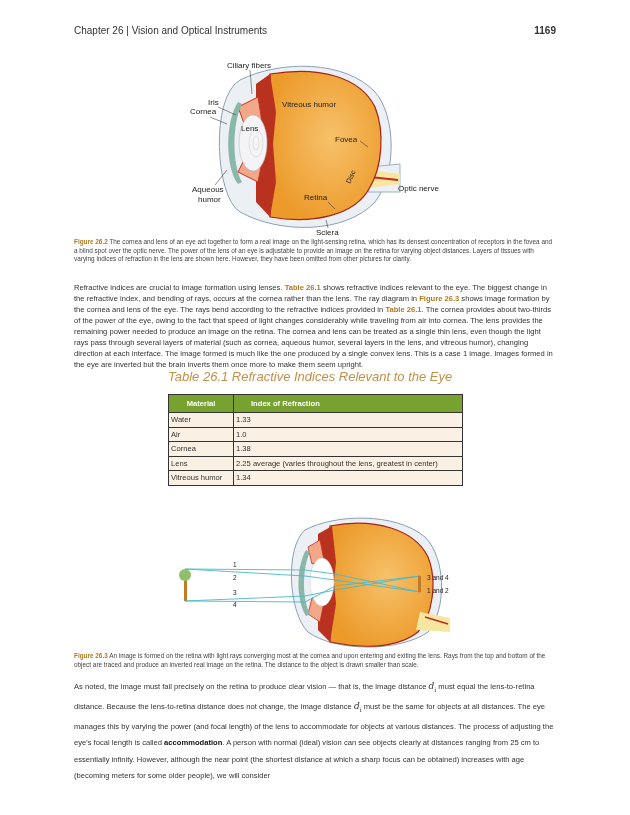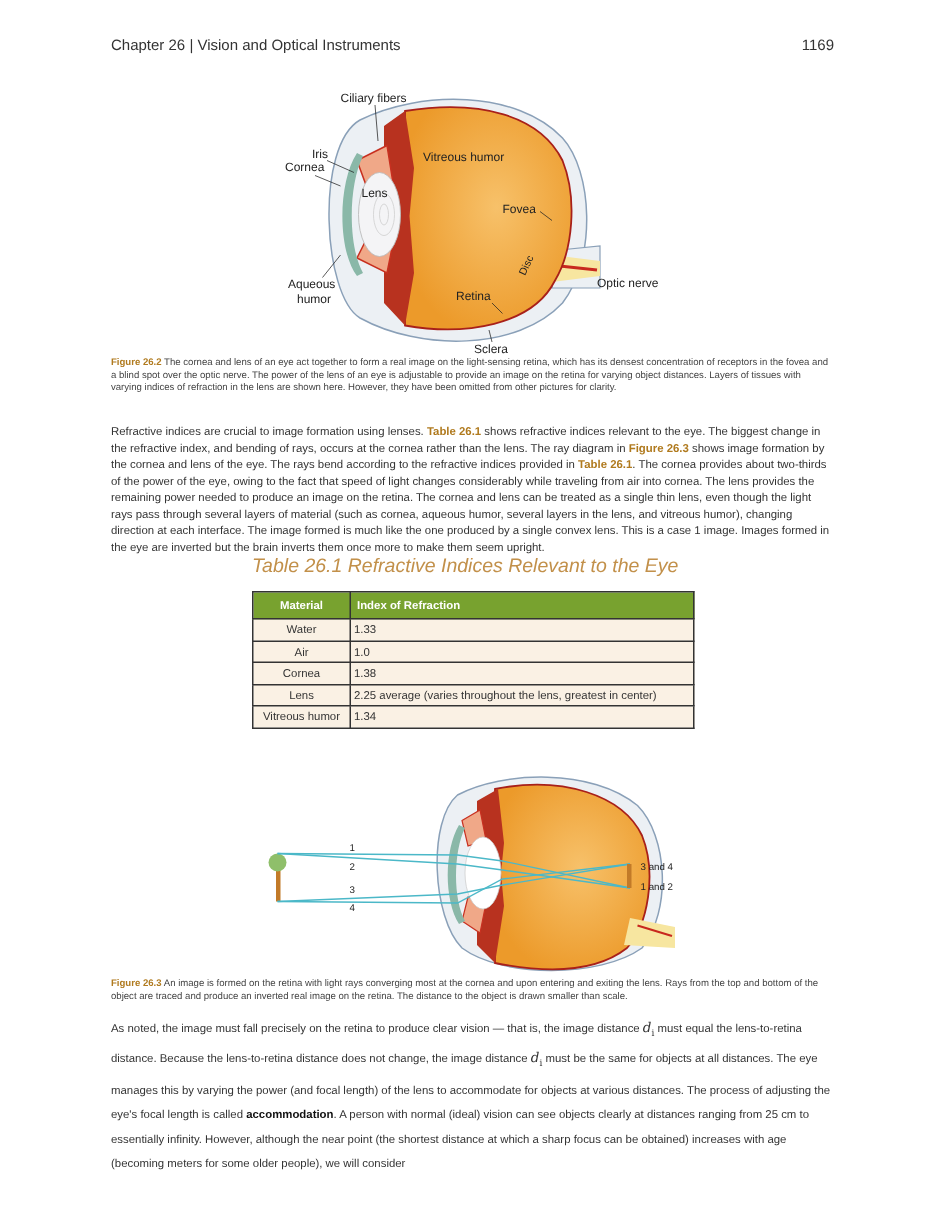--- a/index.html
+++ b/index.html
@@ -1,30 +1,30 @@
 <!DOCTYPE html>
 <html><head>
 <meta charset="utf-8">
 <style>
   html, body { margin: 0; padding: 0; background: #ffffff; }
   body { width: 630px; height: 815px; position: relative; overflow: hidden;
          font-family: "Liberation Sans", sans-serif; color: #333333; }
   .header { position: absolute; top: 25px; left: 74px; width: 482px; font-size: 10px; color: #333; }
-  .header .pagenum { position: absolute; right: 0; top: 0; }
+  .header .pagenum { position: absolute; right: 0; top: 0; font-weight: bold; }
   .fig1 { position: absolute; left: 170px; top: 52px; width: 280px; height: 186px; }
   .caption { position: absolute; left: 74px; width: 482px; font-size: 6.4px; line-height: 8.6px; color: #444; }
   .caption .flabel { color: #b07a1e; font-weight: bold; }
   .body-text { position: absolute; left: 74px; width: 482px; font-size: 7.6px; line-height: 11px; color: #333; }
   .link { color: #b07a1e; font-weight: bold; }
   .table-title { position: absolute; left: 168px; top: 369px; font-size: 13px; color: #c2904a; font-style: italic; }
   table.ri { position: absolute; left: 168px; top: 394px; border-collapse: collapse; font-size: 7.6px; width: 295px; }
-  table.ri th { background: #78a22f; color: #ffffff; font-weight: bold; text-align: left; height: 17px; padding: 0 4px; border: 1.5px solid #333; }
+  table.ri th { background: #78a22f; color: #ffffff; font-weight: bold; text-align: left; height: 17px; padding: 0 17px; border: 1.5px solid #333; }
   table.ri th:first-child { text-align: center; }
   table.ri td { background: #faf1e4; height: 13.5px; padding: 0 2px; border: 1px solid #333; color: #333; white-space: nowrap; }
-  table.ri td:first-child { width: 60px; text-align: center; }
+  table.ri td:first-child { width: 60px; }
   .fig2 { position: absolute; left: 170px; top: 512px; width: 280px; height: 138px; }
   .math { font-family: "DejaVu Serif", serif; font-style: italic; font-size: 9px; }
   .math sub { font-size: 6px; font-style: normal; }
   svg text { font-family: "Liberation Sans", sans-serif; }
 </style>
 </head>
 <body>
 
 <div class="header">
   <span>Chapter 26 | Vision and Optical Instruments</span>

